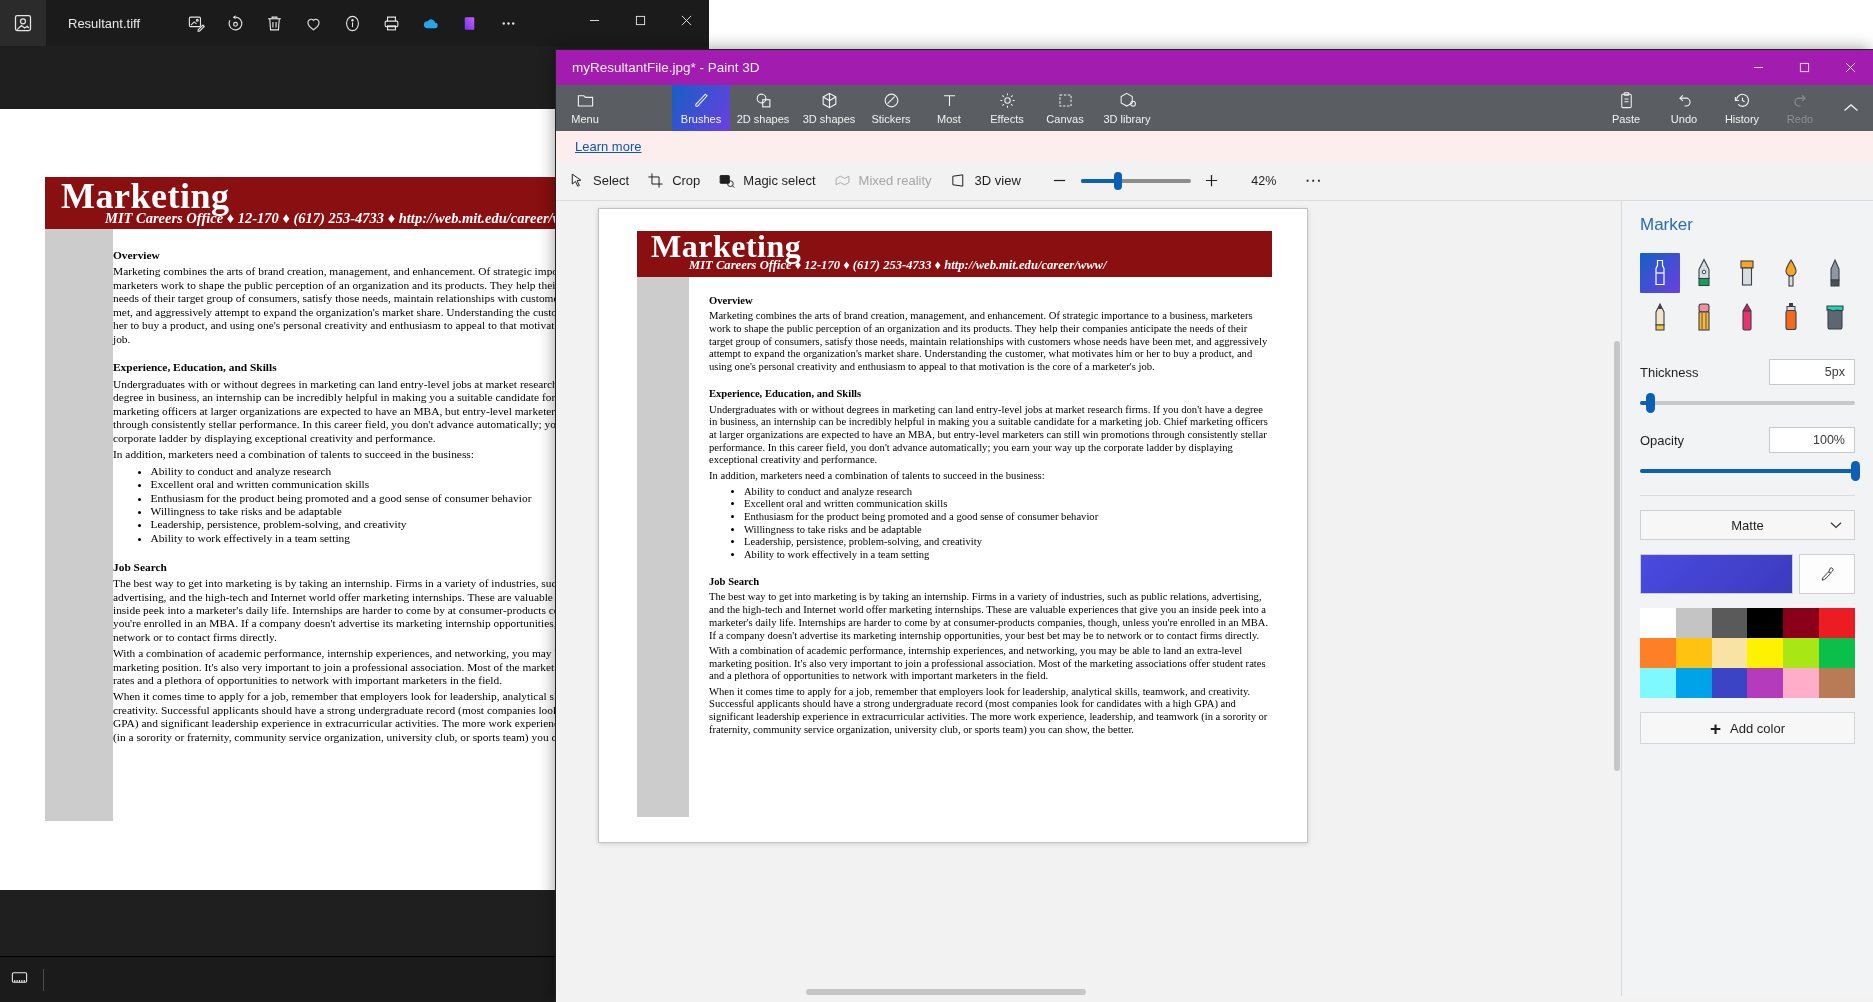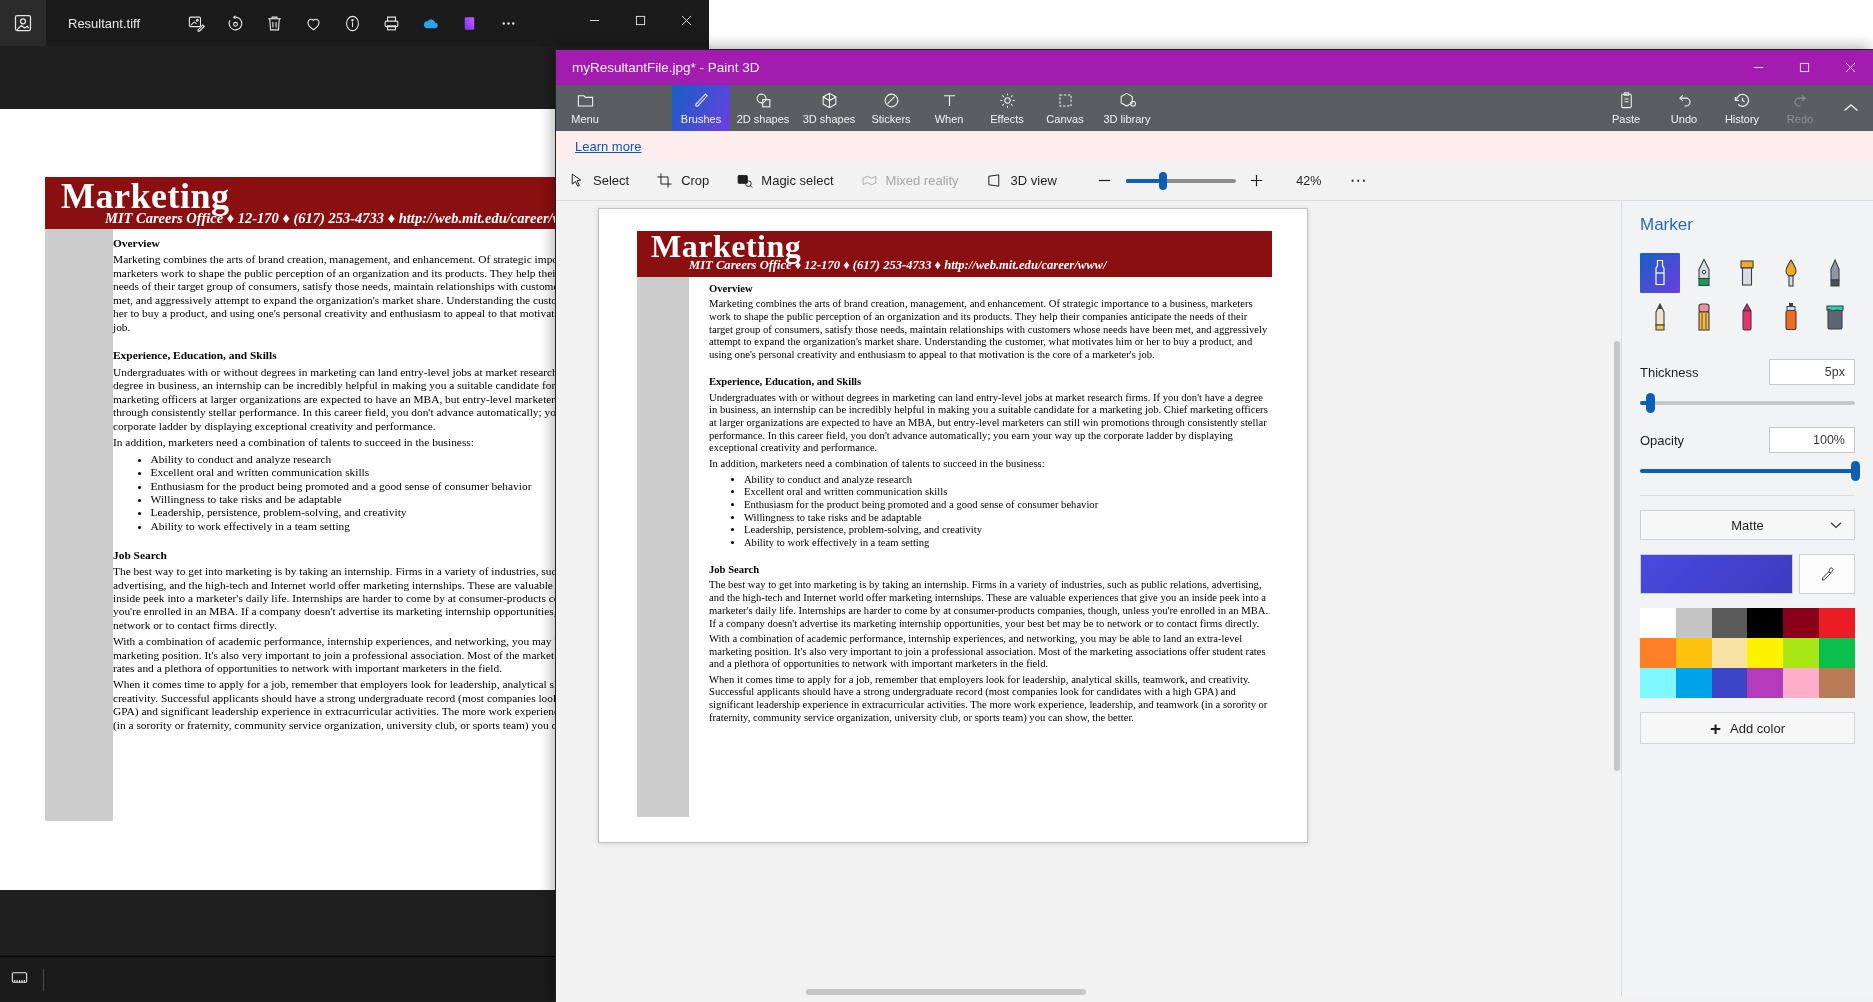--- a/index.html
+++ b/index.html
@@ -65,21 +65,21 @@
   .docpage { background:#ffffff; position:relative; font-family:"Liberation Serif", serif; color:#000; }
   .doc-banner { background:#8a0f10; color:#fff; position:relative; }
   .doc-banner .bt {
     font-family:"Liberation Serif", serif; font-weight:bold; letter-spacing:0.5px;
   }
   .doc-banner .bs {
     font-family:"Liberation Serif", serif; font-weight:bold; font-style:italic;
     white-space:nowrap;
   }
   .doc-sidebar { background:#cccccc; position:absolute; }
-  .doc-body { position:absolute; }
+  .doc-body { position:absolute;margin-top:12px; }
   .doc-h { font-weight:bold; }
   .doc-p { text-align:left; }
   .doc-ul { list-style:disc; }
 
   
   #paint-window {
     position:absolute; left:556px; top:50px; width:1317px; height:952px;
     background:#f2f2f2;
     box-shadow: -3px -3px 14px rgba(0,0,0,.32), 0 0 0 1px #2a2a2a;
     overflow:hidden;
@@ -109,21 +109,21 @@
   .rib-chev svg { width:16px; height:10px; }
 
   #p3d-banner {
     height:30px; background:#fdeeee; display:flex; align-items:center;
     font-size:13px; color:#1b1b1b; padding-left:14px;
   }
   #p3d-banner a { color:#0b57b5; text-decoration:underline; margin-left:5px; }
 
   #p3d-toolbar {
     height:40px; background:#f2f2f2; display:flex; align-items:center;
-    border-bottom:1px solid #dcdcdc; position:relative;gap:9px;
+    border-bottom:1px solid #dcdcdc; position:relative;
   }
   .tb-item { display:flex; align-items:center; gap:8px; margin-left:18px; color:#1f1f1f;
              font-size:13px; cursor:pointer; }
   .tb-item:first-child { margin-left:12px; }
   .tb-item svg { width:17px; height:17px; }
   .tb-item.disabled { color:#a6a6a6; }
   .tb-zoom { display:flex; align-items:center; margin-left:28px; gap:10px; }
   .zbtn { width:22px; height:22px; display:flex; align-items:center; justify-content:center;
           color:#1f1f1f; }
   .zbtn svg { width:15px; height:15px; }
@@ -415,21 +415,21 @@
         <svg viewBox="0 0 24 24" fill="none" stroke="currentColor" stroke-width="1.4">
           <circle cx="12" cy="12" r="8"></circle>
             <path d="M7 16L16 7"></path>
         </svg>
         <span>Stickers</span>
       </div>
       <div class="rib-item">
         <svg viewBox="0 0 24 24" fill="none" stroke="currentColor" stroke-width="1.4">
           <path d="M5 6h14M12 6v13"></path>
         </svg>
-        <span>When</span>
+        <span>Most</span>
       </div>
       <div class="rib-item">
         <svg viewBox="0 0 24 24" fill="none" stroke="currentColor" stroke-width="1.3">
           <circle cx="12" cy="12" r="3.4"></circle>
           <path d="M12 3v2.5M12 18.5V21M3 12h2.5M18.5 12H21M5.6 5.6l1.8 1.8M16.6 16.6l1.8 1.8M18.4 5.6l-1.8 1.8M7.4 16.6l-1.8 1.8"></path>
         </svg>
         <span>Effects</span>
       </div>
       <div class="rib-item">
         <svg viewBox="0 0 24 24" fill="none" stroke="currentColor" stroke-width="1.3" stroke-dasharray="3 2">

